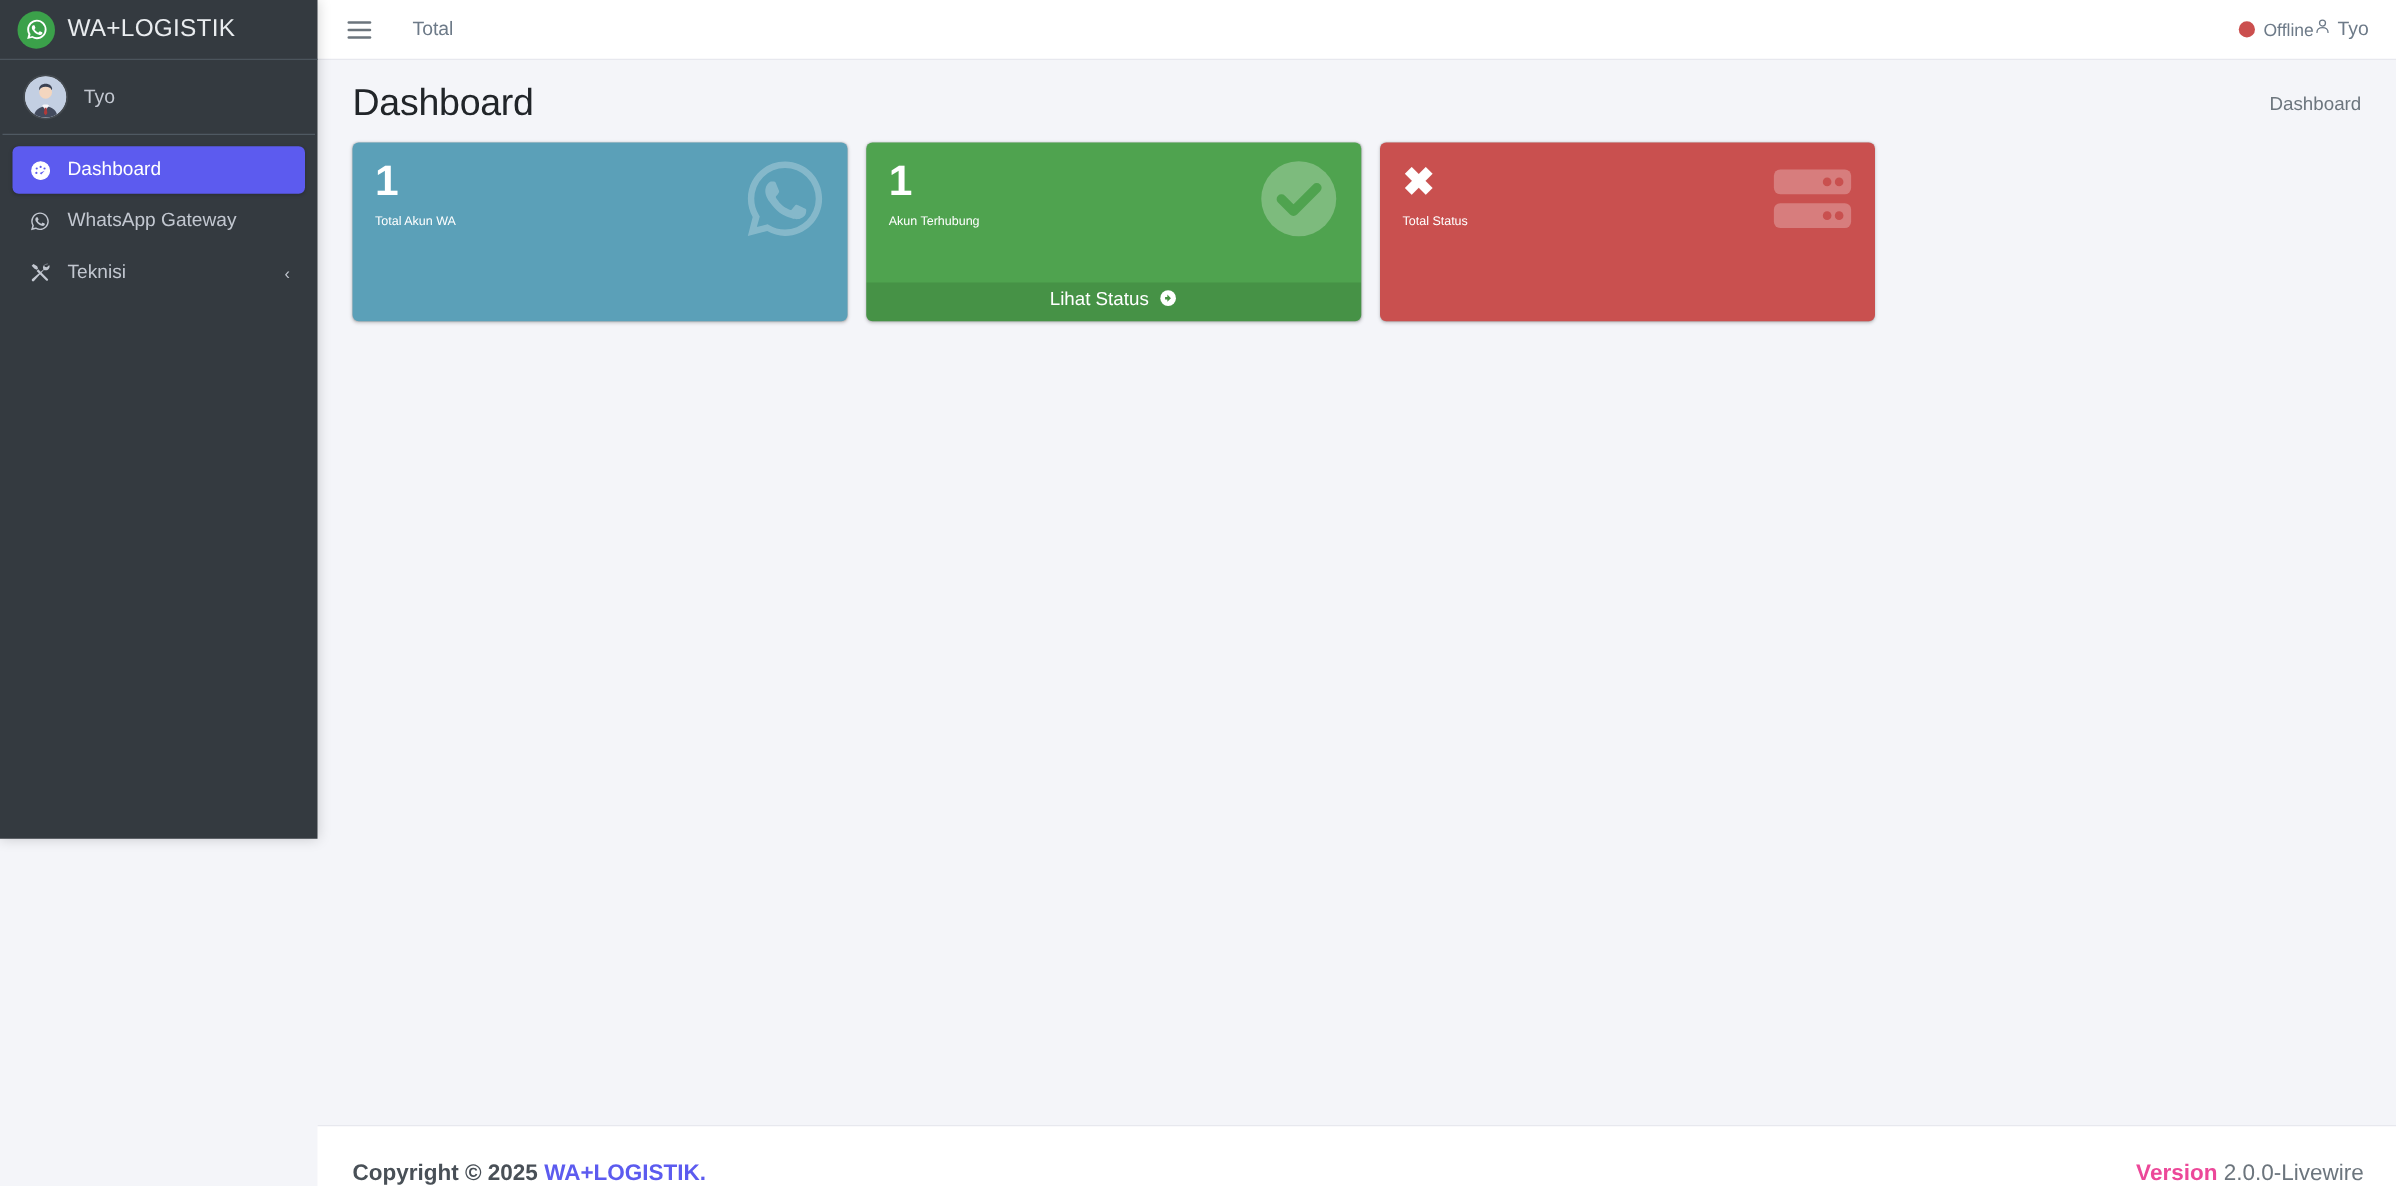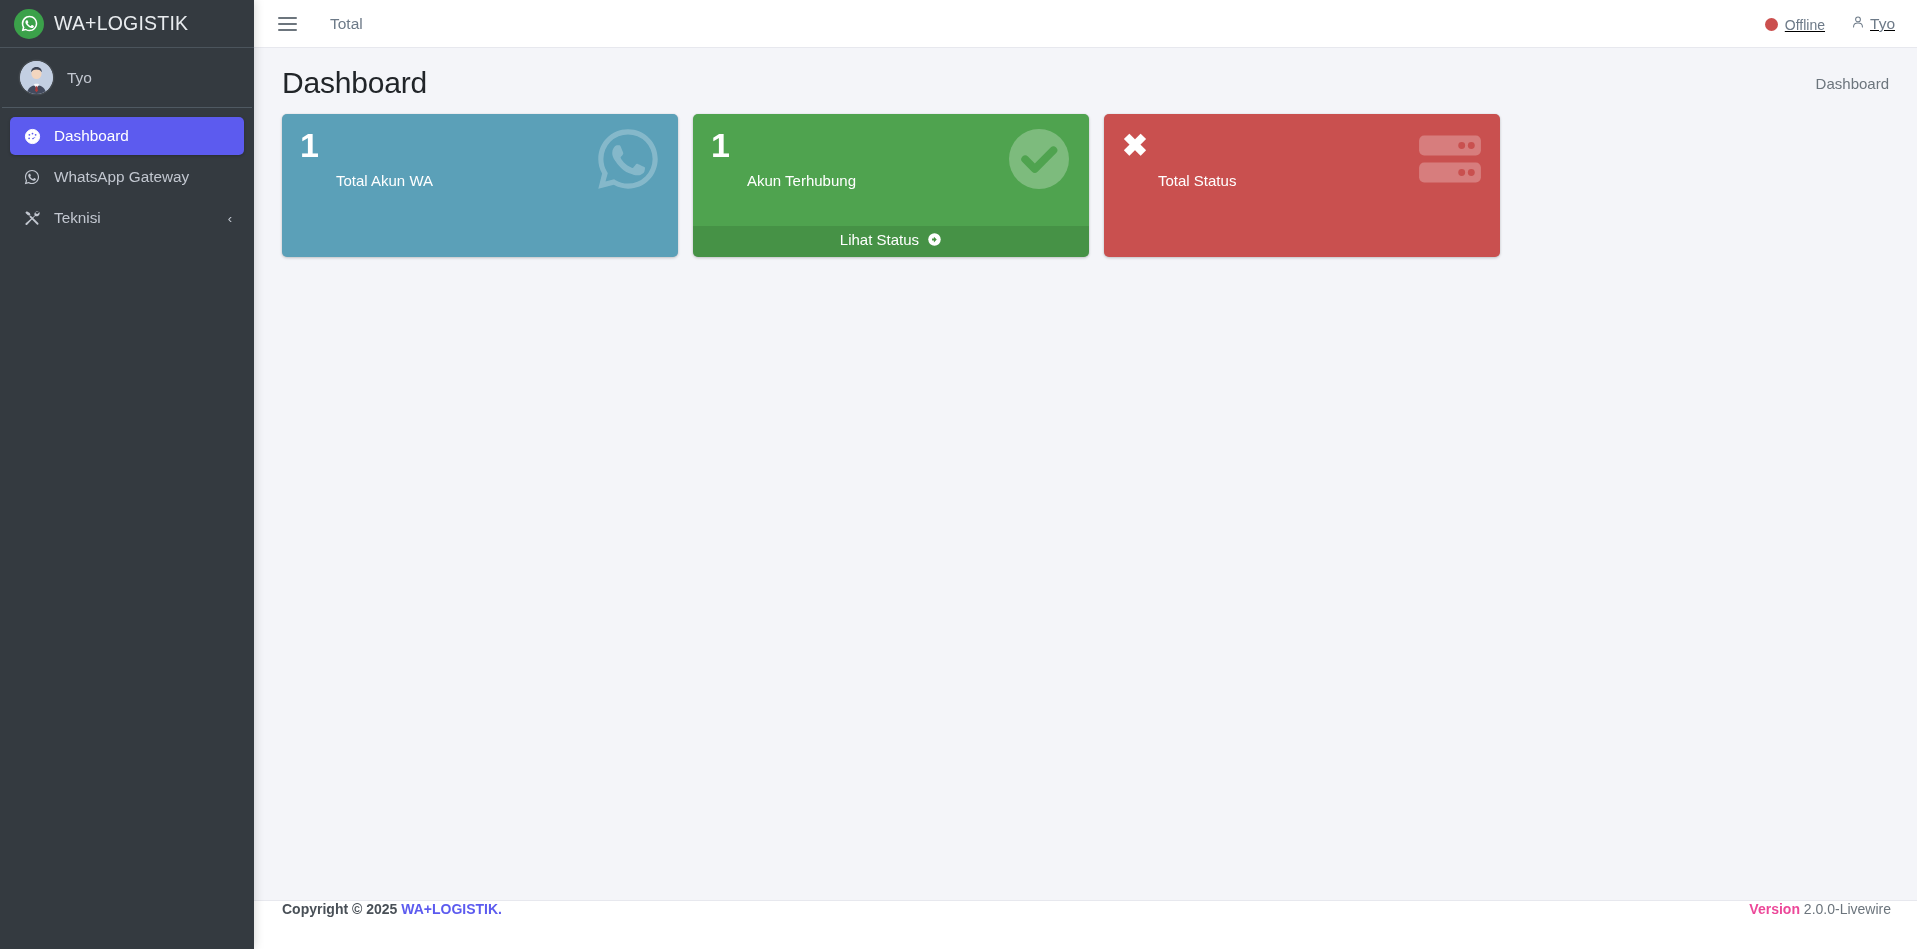--- a/index.html
+++ b/index.html
@@ -17,21 +17,21 @@
     position: relative;
     width: 1917px;
     height: 949px;
     display: flex;
   }
 
   
   .sidebar {
     width: 254px;
     min-width: 254px;
-    height: 949px;
+    height: 671px;
     background: #343A40;
     display: flex;
     flex-direction: column;
     position: relative;
     z-index: 20;
     box-shadow: 0 0 10px rgba(0,0,0,.18);
   }
   .brand {
     height: 48px;
     display: flex;
@@ -154,23 +154,21 @@
     border-radius: 1px;
   }
   .topbar-link {
     color: #6d7a88;
     font-size: 15.5px;
     cursor: pointer;
   }
   .topbar-right {
     margin-left: auto;
     display: flex;
-    align-items: flex-end;
-    gap: 26px;
-    text-decoration: underline;
+    align-items: center;
   }
   .status-chip {
     display: flex;
     align-items: center;
     gap: 7px;
     font-size: 14px;
     color: #6d7a88;
     cursor: pointer;
   }
   .status-dot {
@@ -234,23 +232,22 @@
     font-weight: bold;
     line-height: 1.05;
     margin: 0 0 8px 0;
     letter-spacing: -.5px;
   }
   .sb-value.icon-x {
     font-size: 31px;
     line-height: 1.15;
   }
   .sb-label {
-    font-size: 15px;
+    font-size: 10px;
     padding-bottom: 2px;
-    margin-left: 36px;
   }
   .sb-bigicon {
     position: absolute;
     right: 14px;
     top: 9px;
     opacity: .26;
     pointer-events: none;
   }
   .sb-footer {
     display: block;
@@ -267,23 +264,23 @@
   .box-blue   { background: #5BA0B8; }
   .box-green  { background: #4FA34F; }
   .box-red    { background: #C9504F; }
 
   
   .footer {
     height: 49px;
     background: #ffffff;
     border-top: 1px solid #e7e8ee;
     display: flex;
-    align-items: flex-start;
+    align-items: flex-end;
     padding: 0 26px 0 28px;
-    font-size: 14px;
+    font-size: 18px;
     color: #6c757d;
     flex: 0 0 auto;
   }
   .footer b { color: #495057; font-weight: bold; }
   .footer-brand { color: #5C5BEF; font-weight: bold; text-decoration: none; cursor: pointer; }
   .footer-right { margin-left: auto; }
   .footer-right b { color: #ec4899; }
 </style>
 </head>
 <body>

